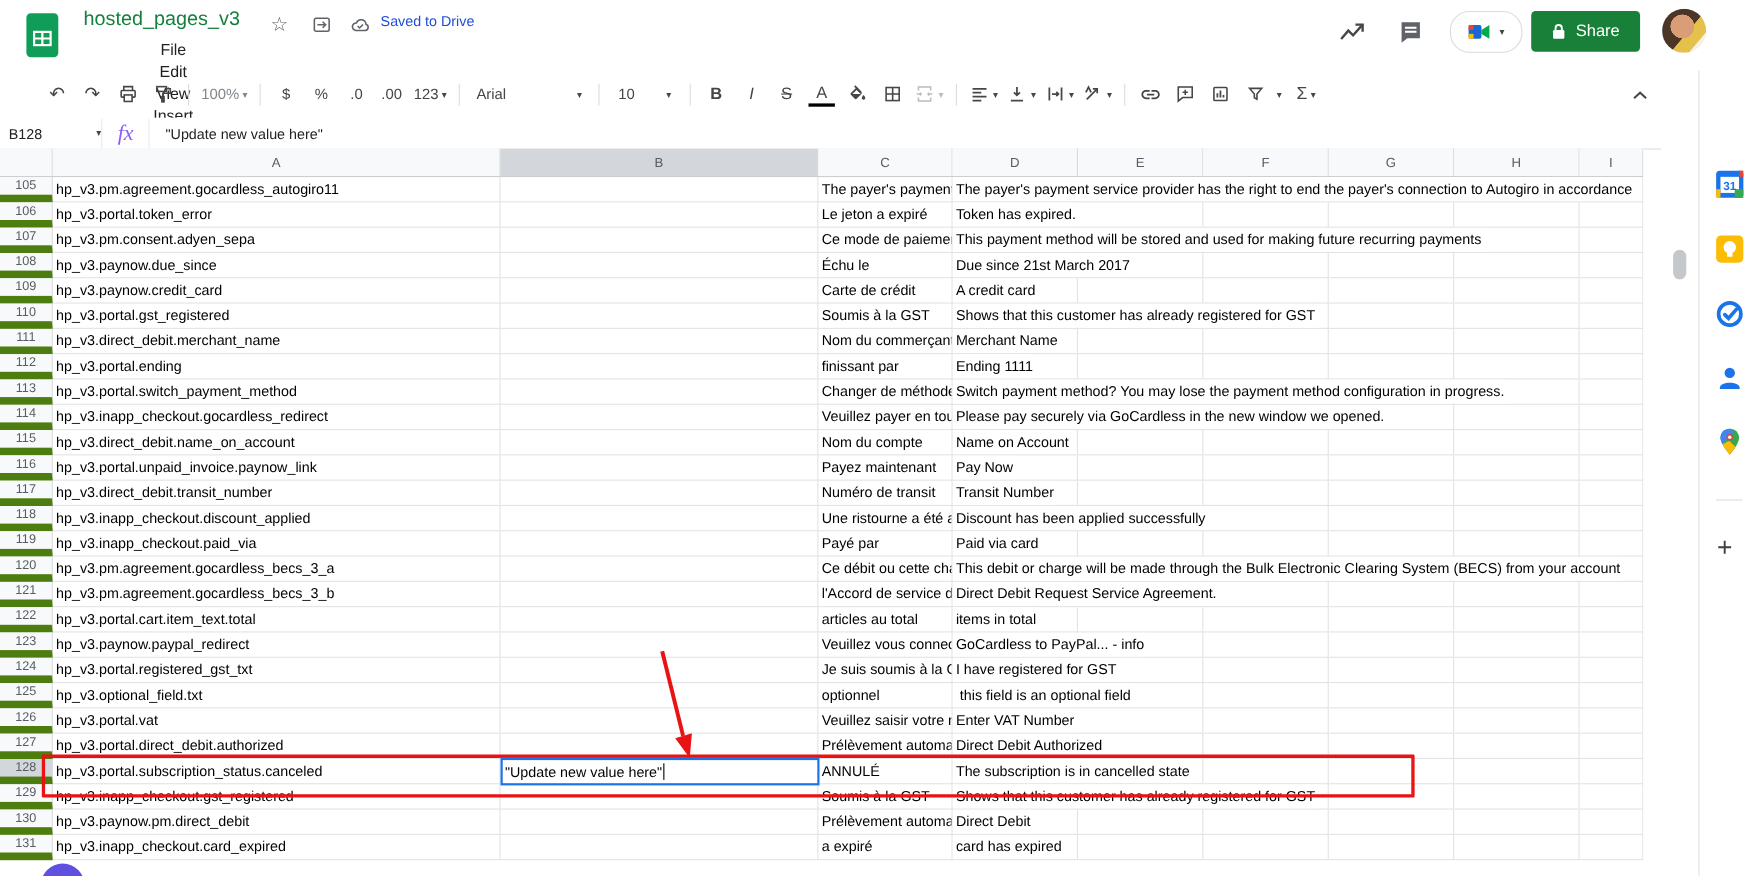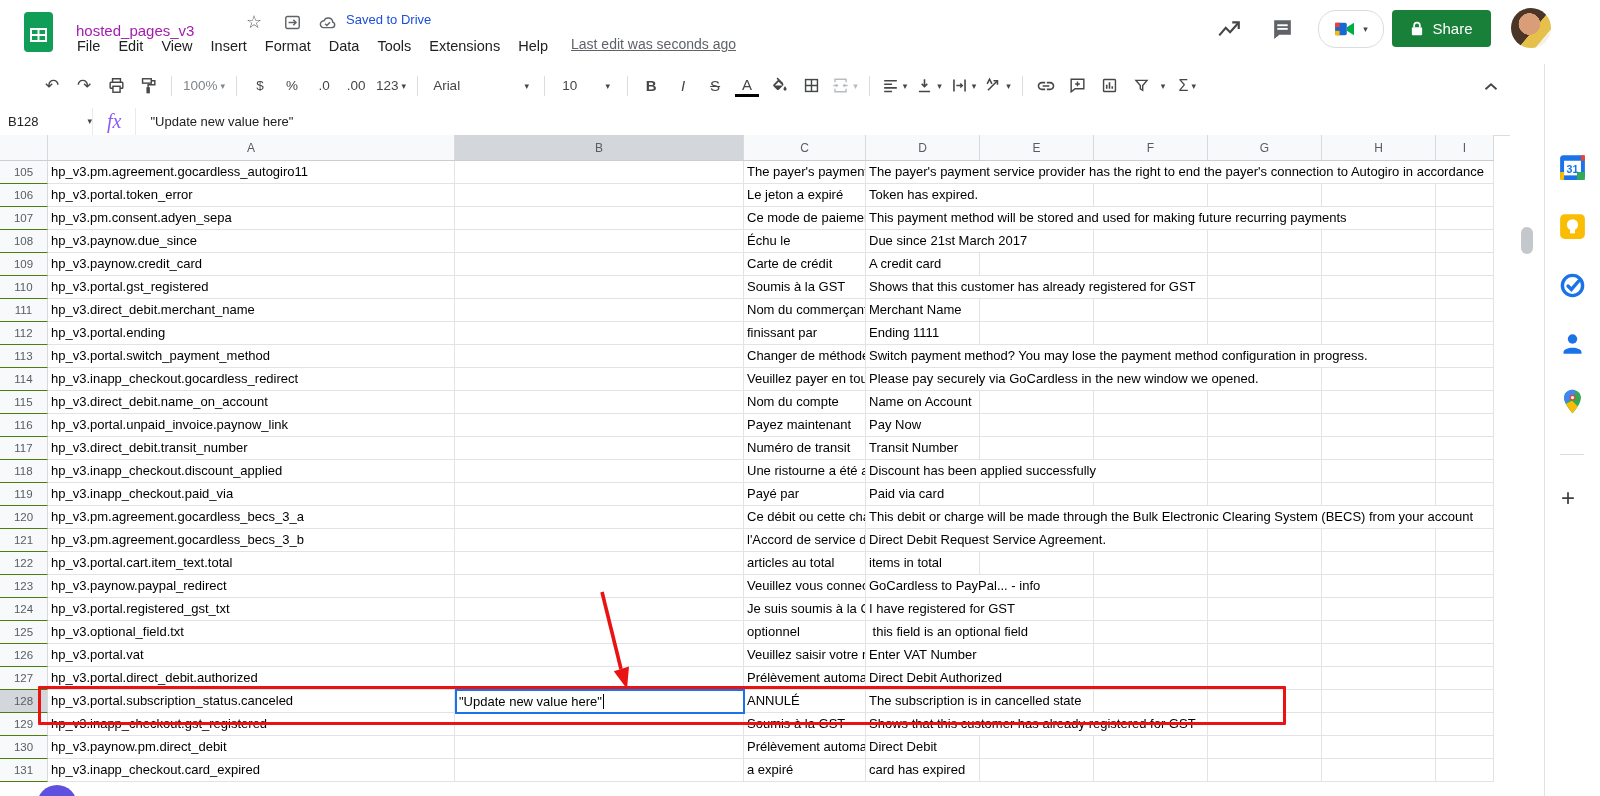--- a/index.html
+++ b/index.html
@@ -1,24 +1,24 @@
 <!DOCTYPE html>
 <html><head>
 <meta charset="utf-8">
 <style>
   html,body{margin:0;padding:0;width:1600px;height:796px;overflow:hidden;background:#fff;
     font-family:"Liberation Sans",sans-serif;-webkit-font-smoothing:antialiased;}
   svg{display:block;}
   
   #titlebar{position:absolute;top:0;left:0;width:1600px;height:64px;background:#fff;}
   #logo{position:absolute;left:23px;top:11px;}
-  #doc-title{position:absolute;left:76px;top:22px;font-size:15px;color:#a21caf;}
+  #doc-title{position:absolute;left:76px;top:7px;font-size:18px;color:#15803d;}
   .tb-ic{position:absolute;top:11px;color:#5f6368;}
   #saved-status{position:absolute;left:346px;top:12px;font-size:13px;color:#1d4ed8;}
-  #menubar{position:absolute;left:68px;top:36px;display:flex;height:24px;}
+  #menubar{position:absolute;left:68px;top:36px;display:flex;align-items:center;height:24px;flex-direction:column;}
   .menu-item{font-size:14.5px;color:#202124;padding:2px 9px;border-radius:4px;cursor:default;}
   #last-edit{font-size:14px;color:#5f6368;text-decoration:underline;margin-left:14px;white-space:nowrap;}
   #meet-pill{position:absolute;left:1318px;top:10px;width:64px;height:36px;border:1px solid #dadce0;
     border-radius:18px;display:flex;align-items:center;justify-content:center;gap:4px;background:#fff;}
   #share-btn{position:absolute;left:1392px;top:10px;width:99px;height:37px;background:#188038;border-radius:4px;
     color:#fff;display:flex;align-items:center;justify-content:center;gap:8px;font-size:15px;font-weight:500;}
   #avatar{position:absolute;left:1511px;top:8px;width:40px;height:40px;border-radius:50%;
     background:radial-gradient(circle at 46% 40%,#d99e77 0 33%,rgba(0,0,0,0) 34%),
                linear-gradient(130deg,#4a3526 0 55%,#e5c04a 56% 78%,#f5f0e6 79% 100%);}
   
@@ -40,21 +40,21 @@
   #fx{font-family:"Liberation Serif",serif;font-style:italic;font-size:20px;color:#8b5cf6;padding:0 14px;}
   #formula-value{font-size:13px;color:#202124;padding-left:14px;white-space:pre;}
   
   #grid{position:absolute;top:135px;left:0;width:1494px;height:661px;overflow:hidden;background:#fff;}
   #colheads{display:flex;height:26px;border-bottom:1px solid #cbced2;box-sizing:border-box;}
   .ch{background:#f8f9fa;border-right:1px solid #d8dbde;display:flex;align-items:center;justify-content:center;
     font-size:12px;color:#575d64;box-sizing:border-box;}
   .ch.hl,.rowhead.hl{background:#d3d6da;}
   #corner{width:48px;background:#f8f9fa;border-right:1px solid #d8dbde;box-sizing:border-box;}
   .row{display:flex;height:23px;box-sizing:border-box;}
-  .rowhead{width:48px;background:#f8f9fa;border-right:1px solid #d8dbde;border-bottom:1px solid #4d7c0f;
+  .rowhead{width:48px;background:#f8f9fa;border-right:1px solid #d8dbde;border-bottom:7px solid #4d7c0f;
     display:flex;align-items:center;justify-content:center;font-size:11.5px;color:#575d64;box-sizing:border-box;}
   .cell{border-right:1px solid #e2e3e6;border-bottom:1px solid #e2e3e6;box-sizing:border-box;
     font-size:13px;color:#000;padding:0 3px;white-space:pre;overflow:hidden;line-height:21px;}
   .ca{width:407px;} .cb{width:289px;} .cc{width:122px;}
   .dwrap{flex:1;position:relative;border-bottom:1px solid #e2e3e6;border-right:1px solid #e2e3e6;box-sizing:border-box;
     overflow:hidden;white-space:pre;
     background-image:linear-gradient(#e2e3e6,#e2e3e6),linear-gradient(#e2e3e6,#e2e3e6),linear-gradient(#e2e3e6,#e2e3e6),linear-gradient(#e2e3e6,#e2e3e6),linear-gradient(#e2e3e6,#e2e3e6);
     background-size:1px 100%;background-repeat:no-repeat,no-repeat,no-repeat,no-repeat,no-repeat;
     background-position:113px 0,227px 0,341px 0,455px 0,569px 0;}
   .dtext{display:inline-block;background:#fff;padding:0 3px;font-size:13px;line-height:22px;height:22px;white-space:pre;}

